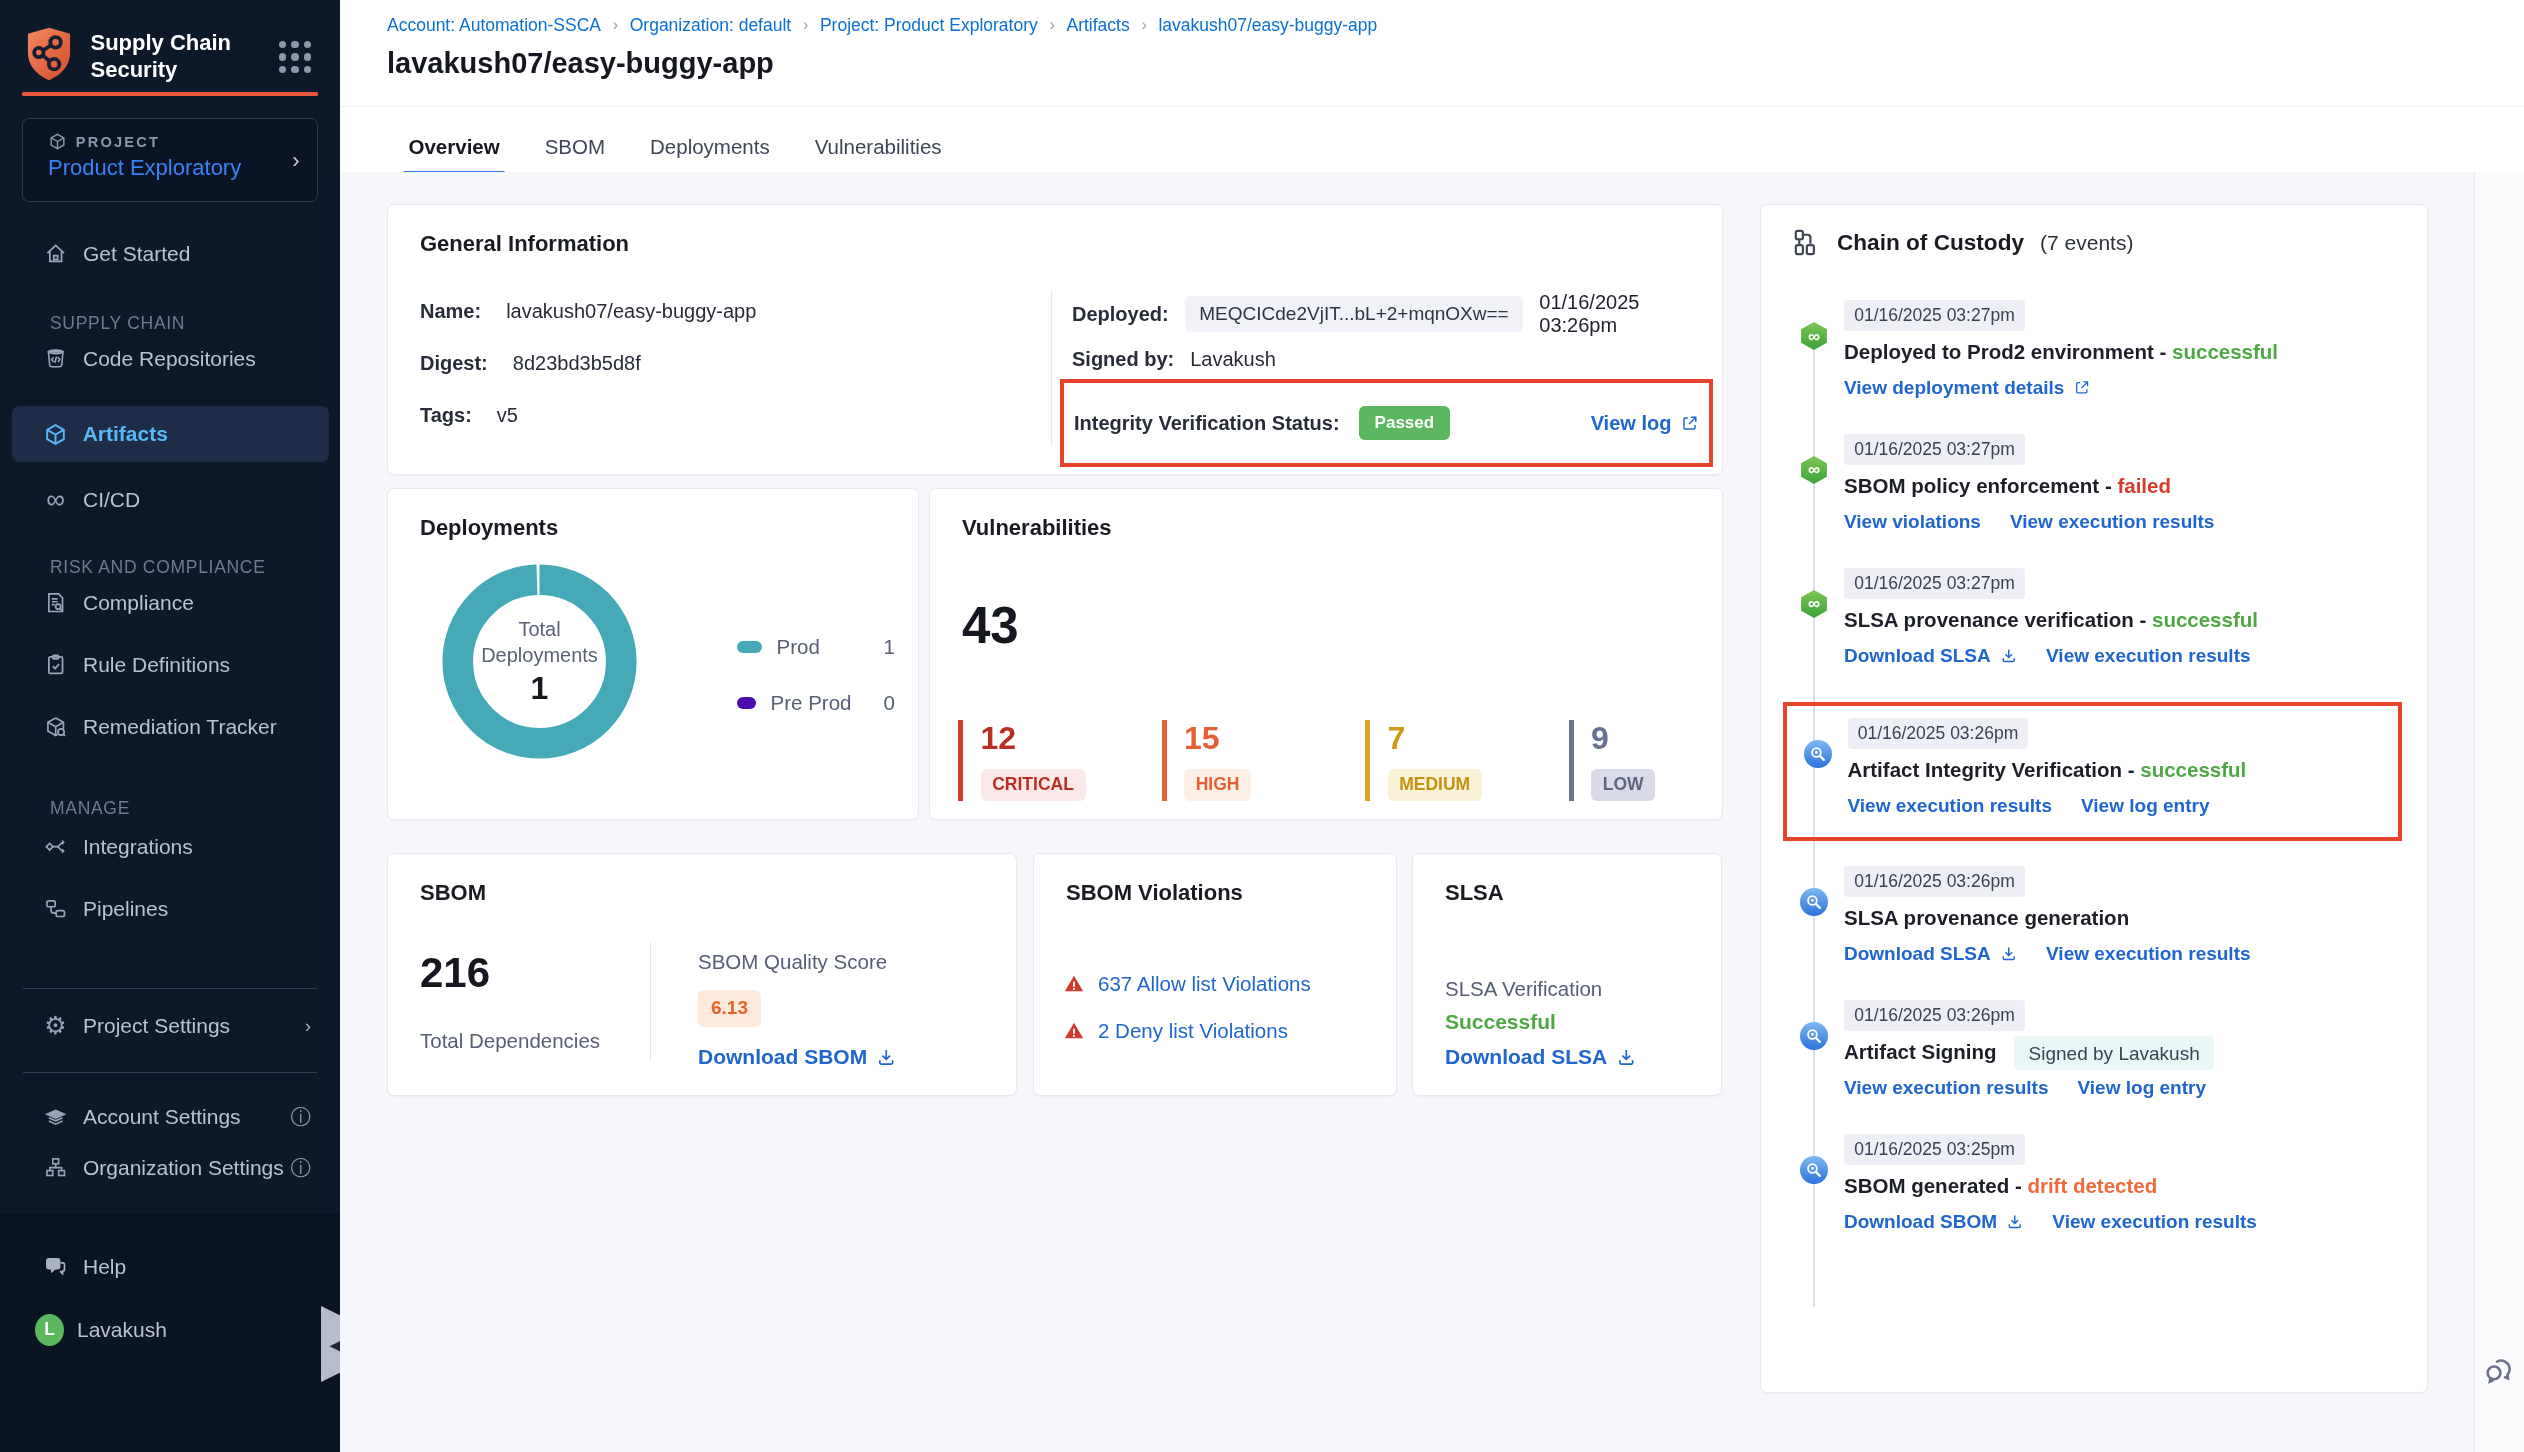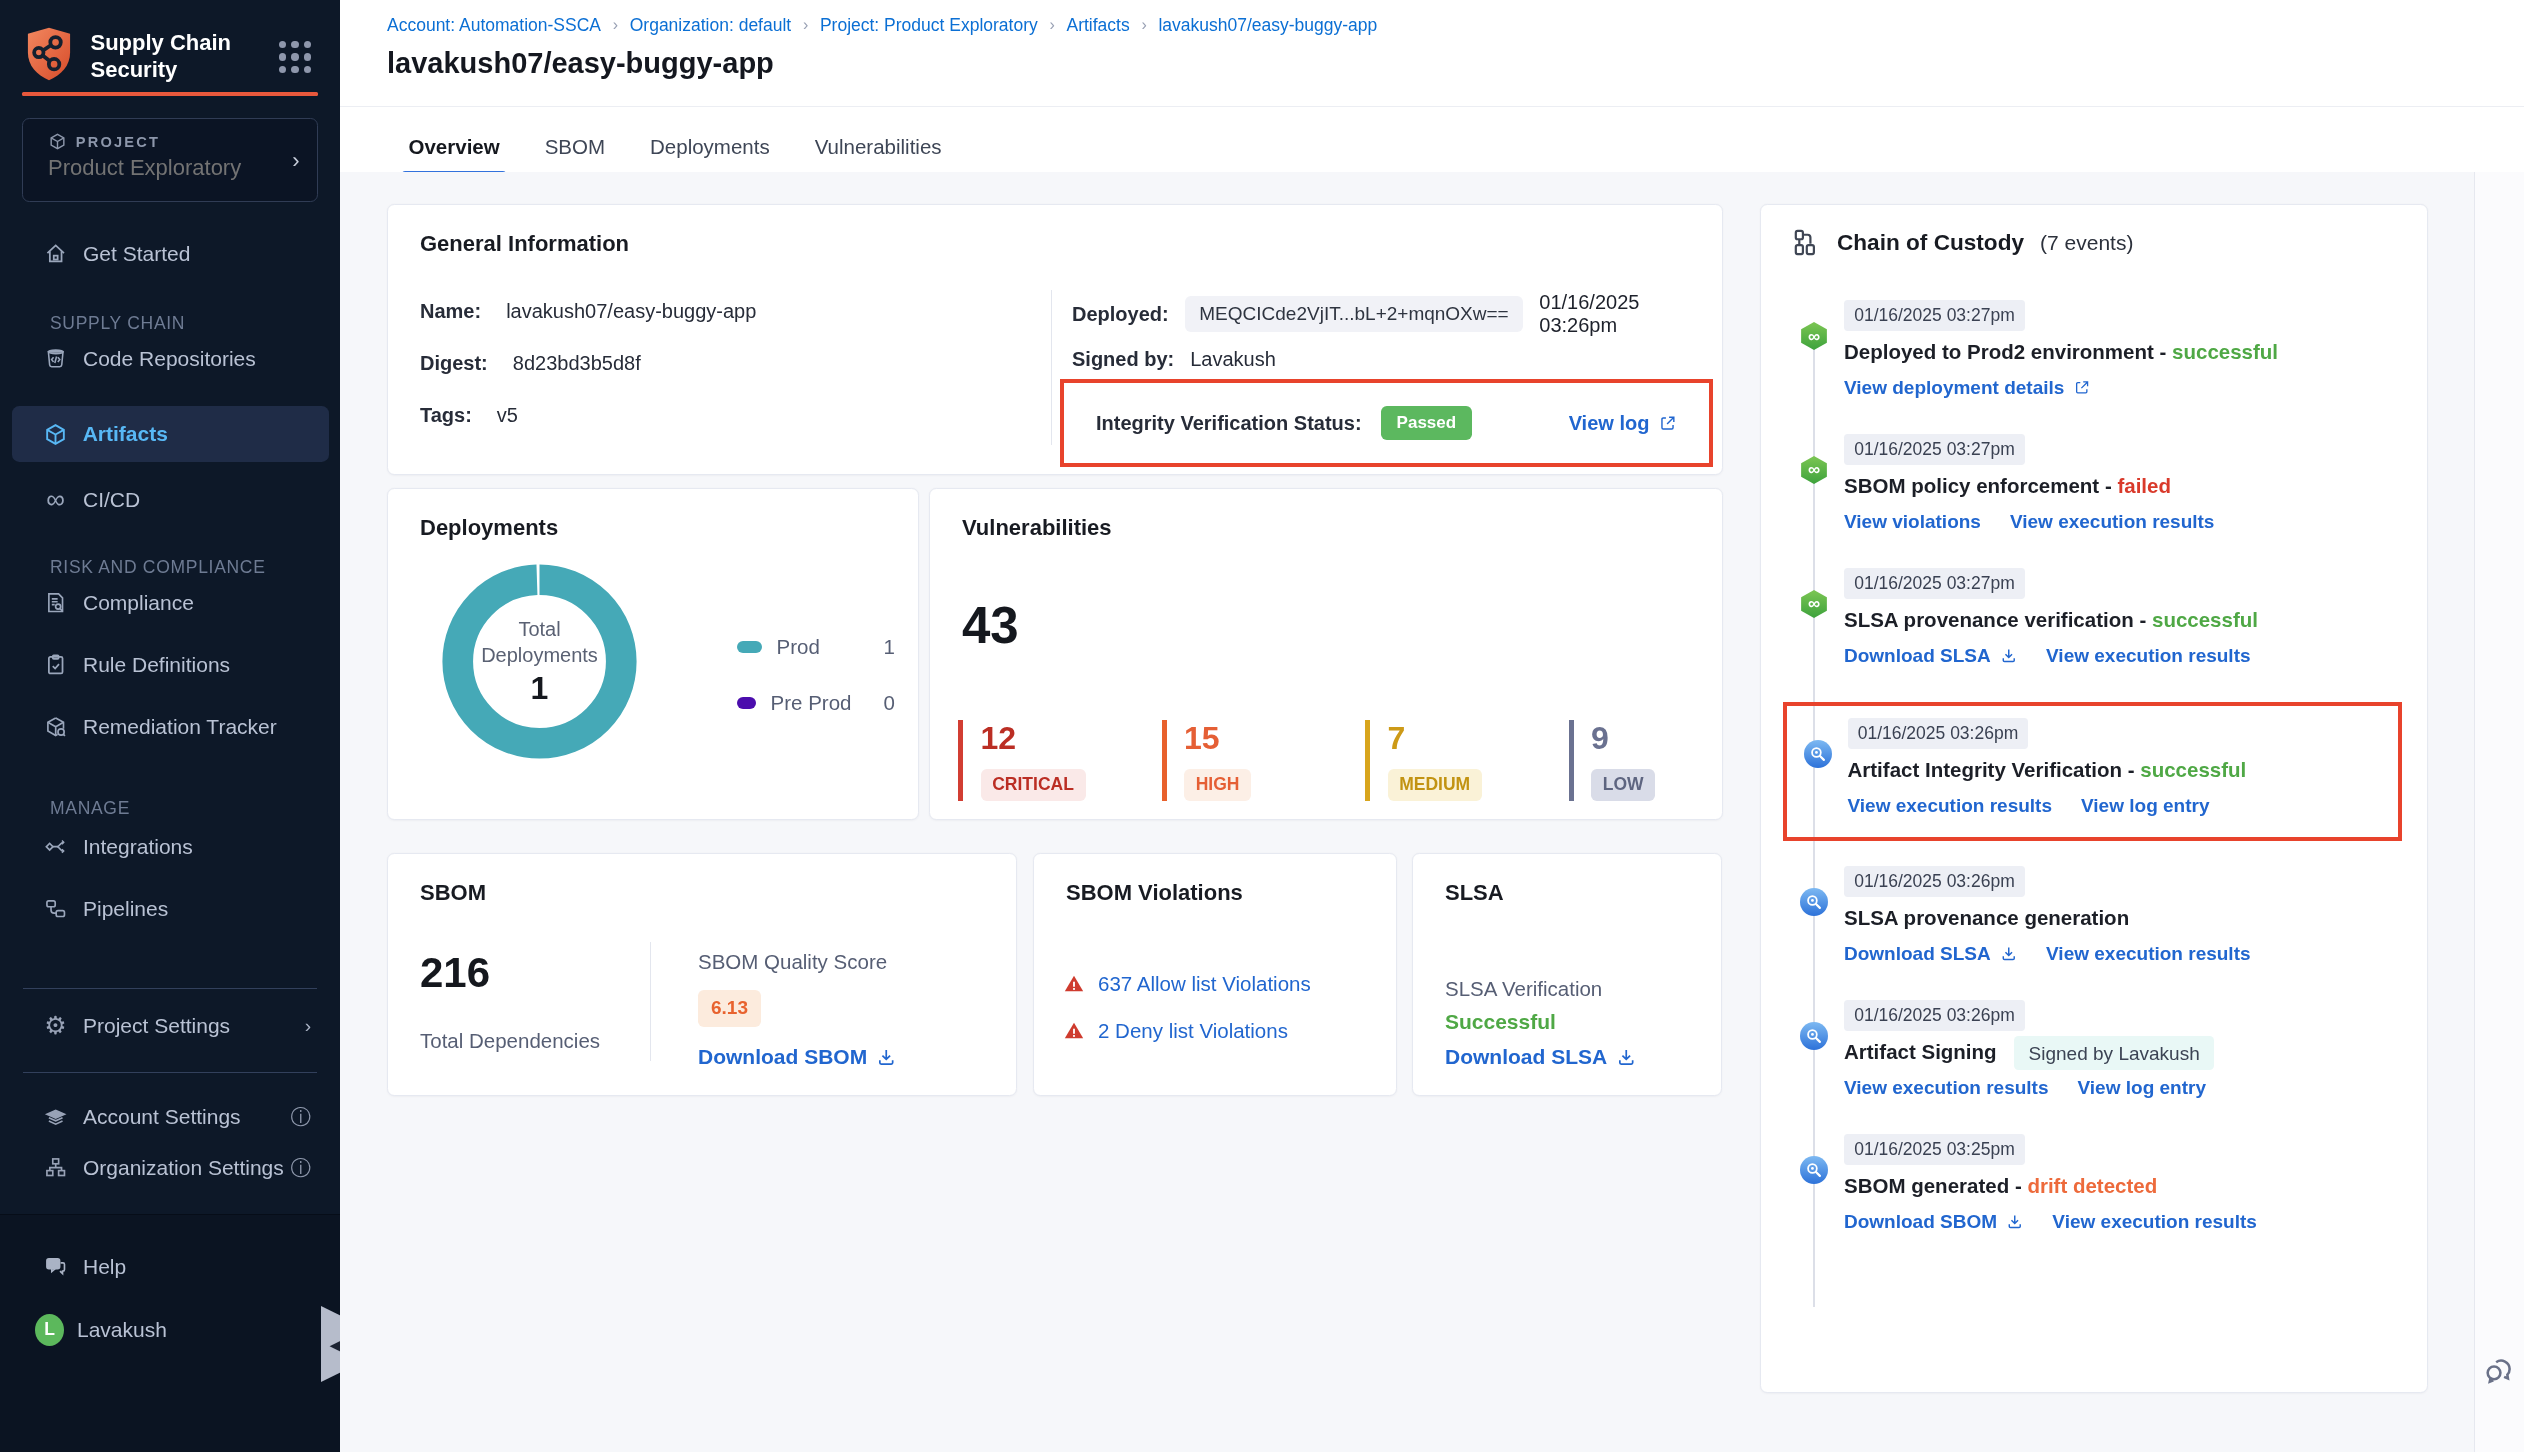--- a/index.html
+++ b/index.html
@@ -9,21 +9,21 @@
   .sidebar{position:absolute;left:0;top:0;width:340px;height:1452px;background:#0d1828;}
   .sb-logo{position:absolute;left:25px;top:26px;display:flex;align-items:flex-start;gap:17.5px;}
   .sb-logo-title{color:#fff;font-size:22px;font-weight:bold;line-height:27px;padding-top:2.9px;}
   .grid-icon{position:absolute;right:29px;top:41px;display:grid;grid-template-columns:repeat(3,7.3px);grid-gap:5.1px;cursor:pointer;}
   .grid-icon span{width:7.3px;height:7.3px;border-radius:50%;background:#8e97ac;}
   .sb-accent{position:absolute;left:22px;right:22px;top:92px;height:4.4px;background:#e8583c;border-radius:1.5px;}
   .proj-box{position:absolute;left:22px;right:22px;top:118px;height:82px;background:#0b1424;
             border:1.5px solid #303c55;border-radius:7.3px;cursor:pointer;}
   .proj-label-row{display:flex;align-items:center;gap:8.8px;margin:13px 0 4.4px 25px;}
   .proj-label{color:#8d97ab;font-size:14.6px;font-weight:bold;letter-spacing:2.2px;}
-  .proj-name{margin-left:25px;color:#737373;font-size:22px;}
+  .proj-name{margin-left:25px;color:#3b82f6;font-size:22px;}
   .proj-chevron{position:absolute;right:17.5px;top:29px;color:#c7cdd9;font-size:22px;}
   .nav-item{position:absolute;left:0;width:340px;height:47px;display:flex;align-items:center;cursor:pointer;}
   .nav-item .nico{width:29px;margin-left:41px;display:flex;justify-content:center;}
   .nav-item .nlabel{margin-left:13px;font-size:21px;color:#b9c2d4;}
   .nav-item.active{left:11.7px;width:317px;background:#1f2c47;border-radius:7.3px;}
   .nav-item.active .nico{margin-left:29px;}
   .nav-item.active .nlabel{color:#58b8f5;font-weight:bold;}
   .sec-label{position:absolute;left:50px;font-size:17.5px;color:#6e7b93;letter-spacing:0.7px;}
   .sb-divider{position:absolute;left:23.4px;right:23.4px;height:0.7px;background:#32405c;}
   .right-chev{margin-left:auto;margin-right:29px;color:#aab3c5;font-size:19px;}
@@ -55,21 +55,21 @@
   .gi{left:47px;top:32px;width:1334px;height:269px;}
   .gi-left{position:absolute;left:32px;top:95px;}
   .gi-row{display:flex;gap:25px;margin-bottom:29px;font-size:20px;}
   .gi-lab{font-weight:bold;color:#272c38;}
   .gi-val{color:#272c38;}
   .gi-divider{position:absolute;left:663px;top:85px;bottom:29px;width:0.7px;background:#e3e6ee;}
   .gi-right-row{position:absolute;left:684px;right:32px;display:flex;align-items:center;gap:16px;font-size:20px;}
   .sig-pill{background:#f1f2f7;border-radius:5.8px;padding:7.3px 14.6px;color:#2e3440;font-size:19px;}
   .gi-time{margin-left:auto;color:#1d212b;}
   .gi-redbox{position:absolute;left:672px;right:8.8px;top:174px;height:80px;border:4.4px solid #e8432c;
-             display:flex;align-items:center;gap:19px;padding:0 32px;font-size:20px;}
+             display:flex;align-items:center;gap:19px;padding:0 10px;font-size:20px;}
   .passed-badge{background:#5cb85f;color:#fff;font-weight:bold;border-radius:5.8px;padding:6.6px 16px;font-size:17px;}
   .lnk{display:inline-flex;align-items:center;gap:8.8px;color:#2166cf;font-weight:bold;cursor:pointer;}
   .lnk svg{flex:none;}
   .viewlog{margin-left:auto;}
   
   .dep{left:47px;top:316px;width:530px;height:330px;}
   .donut-wrap{position:absolute;left:42px;top:63px;width:219px;height:219px;}
   .donut-center{position:absolute;inset:0;display:flex;flex-direction:column;align-items:center;justify-content:center;text-align:center;}
   .donut-center .dc1{width:124px;font-size:20px;color:#5a6173;line-height:26px;}
   .donut-center .dc2{font-size:32px;font-weight:bold;color:#15181e;margin-top:2.9px;}

